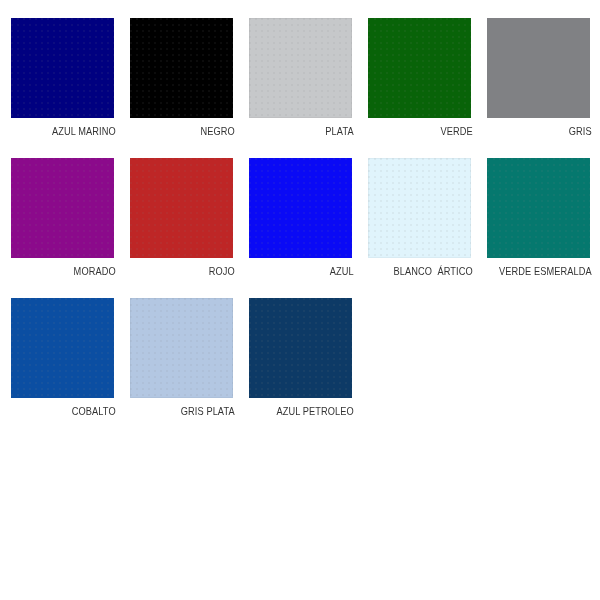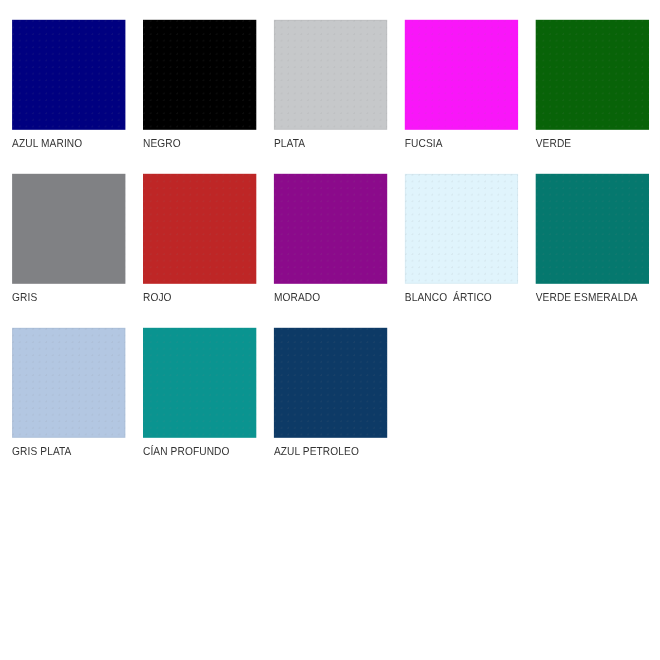--- a/index.html
+++ b/index.html
@@ -19,20 +19,21 @@
   #palette-grid {
     position: relative;
     width: 600px;
     height: 600px;
     box-sizing: border-box;
     padding: 18px 0 0 11px;
     display: grid;
     grid-template-columns: repeat(5, 119px);
     grid-template-rows: repeat(4, 140px);
     align-content: start;
+    text-align: right;
   }
 
   .swatch-cell {
     position: relative;
     width: 119px;
     height: 140px;
     box-sizing: border-box;
   }
 
   .swatch-chip {
@@ -80,52 +81,52 @@
     </div>
     <div class="swatch-cell">
       <div class="swatch-chip" style="background-color: rgb(0, 0, 0);"></div>
       <span class="swatch-label">NEGRO</span>
     </div>
     <div class="swatch-cell">
       <div class="swatch-chip is-light" style="background-color: rgb(198, 200, 202);"></div>
       <span class="swatch-label">PLATA</span>
     </div>
     <div class="swatch-cell">
-      <div class="swatch-chip" style="background-color: rgb(249, 22, 249);"></div>
-      <span class="swatch-label">FUCSIA</span>
-    </div>
-    <div class="swatch-cell">
       <div class="swatch-chip" style="background-color: rgb(8, 99, 8);"></div>
       <span class="swatch-label">VERDE</span>
     </div>
     <div class="swatch-cell">
       <div class="swatch-chip" style="background-color: rgb(128, 129, 132);"></div>
       <span class="swatch-label">GRIS</span>
     </div>
     <div class="swatch-cell">
+      <div class="swatch-chip" style="background-color: rgb(139, 10, 139);"></div>
+      <span class="swatch-label">MORADO</span>
+    </div>
+    <div class="swatch-cell">
       <div class="swatch-chip" style="background-color: rgb(190, 38, 38);"></div>
       <span class="swatch-label">ROJO</span>
     </div>
     <div class="swatch-cell">
-      <div class="swatch-chip" style="background-color: rgb(139, 10, 139);"></div>
-      <span class="swatch-label">MORADO</span>
+      <div class="swatch-chip" style="background-color: rgb(10, 10, 245);"></div>
+      <span class="swatch-label">AZUL</span>
     </div>
     <div class="swatch-cell">
       <div class="swatch-chip is-light" style="background-color: rgb(224, 244, 252);"></div>
       <span class="swatch-label">BLANCO  ÁRTICO</span>
     </div>
     <div class="swatch-cell">
       <div class="swatch-chip" style="background-color: rgb(5, 120, 110);"></div>
       <span class="swatch-label">VERDE ESMERALDA</span>
     </div>
     <div class="swatch-cell">
+      <div class="swatch-chip" style="background-color: rgb(11, 78, 162);"></div>
+      <span class="swatch-label">COBALTO</span>
+    </div>
+    <div class="swatch-cell">
       <div class="swatch-chip is-light" style="background-color: rgb(179, 199, 226);"></div>
       <span class="swatch-label">GRIS PLATA</span>
-    </div>
-    <div class="swatch-cell">
-      <div class="swatch-chip" style="background-color: rgb(10, 148, 144);"></div>
-      <span class="swatch-label">CÍAN PROFUNDO</span>
     </div>
     <div class="swatch-cell">
       <div class="swatch-chip" style="background-color: rgb(13, 58, 102);"></div>
       <span class="swatch-label">AZUL PETROLEO</span>
     </div>
   </main>
 
 </body></html>

